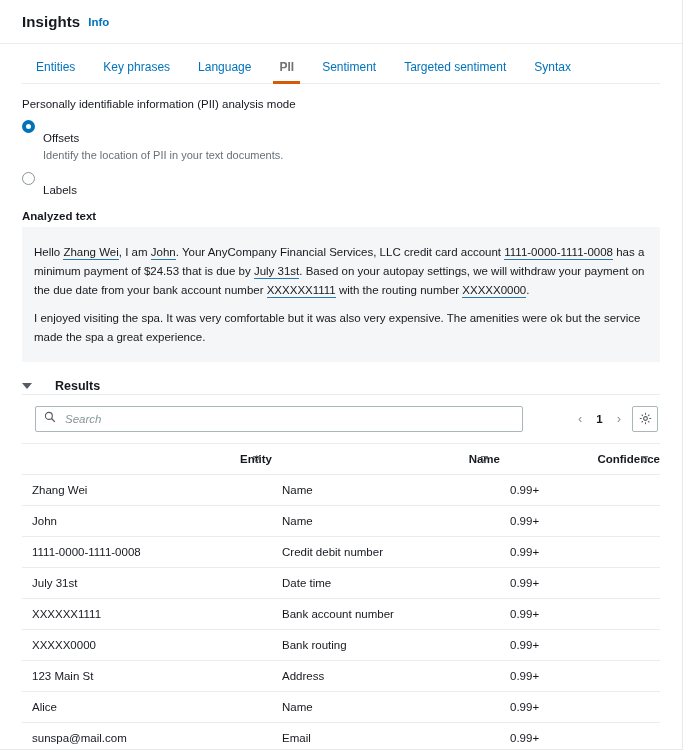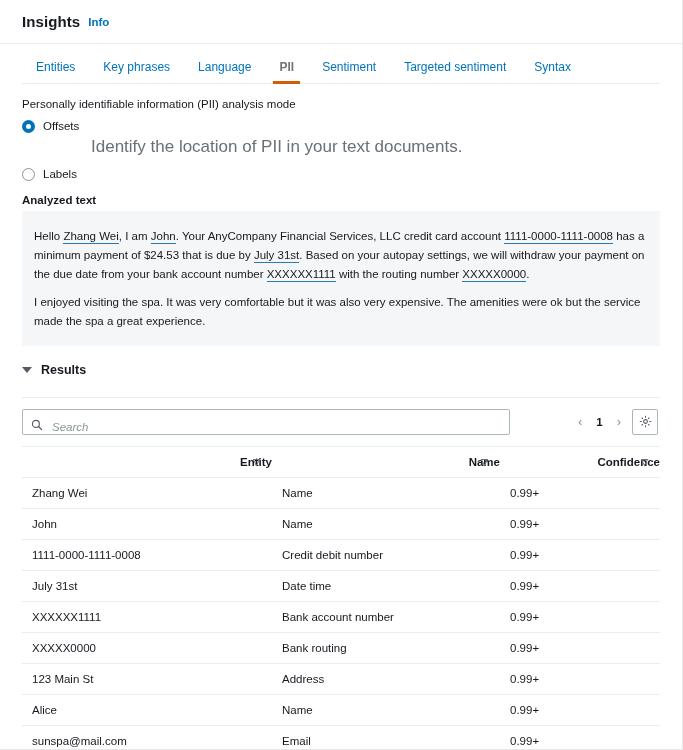--- a/index.html
+++ b/index.html
@@ -106,27 +106,27 @@
   }
   .radio.checked {
     border: 4px solid #0073bb;
     background: #fff;
   }
   .radio-texts { line-height: 1.35; }
   .radio-title {
     font-size: 11.5px;
     color: #16191f;
     display: block;
+    margin-top: 12px;
   }
   .radio-desc {
-    font-size: 17px;
+    font-size: 11px;
     color: #687078;
     display: block;
     margin-top: 1px;
-    margin-left: 48px;
   }
   
   .section-label {
     font-size: 11.5px;
     font-weight: bold;
     color: #16191f;
     margin: 11px 0 5px 0;
   }
   .analyzed-box {
     background: #f5f6f7;
@@ -139,22 +139,22 @@
   .analyzed-box p.last { margin-top: 9px; }
   .ent {
     border-bottom: 1.5px solid #2a7ab0;
     padding-bottom: 1px;
   }
   .ent.mail { color: #0073bb; }
   
   .results-header {
     display: flex;
     align-items: center;
-    gap: 9px;
-    margin: 17px 0 20px 0;
+    gap: 23px;
+    margin: 17px 0 1px 0;
     cursor: pointer;
   }
   .caret-down {
     width: 0; height: 0;
     border-left: 5px solid transparent;
     border-right: 5px solid transparent;
     border-top: 6px solid #545b64;
   }
   .results-title {
     font-size: 12.5px;
@@ -170,23 +170,24 @@
     padding: 11px 0 11px 0;
     gap: 10px;
   }
   .search-box {
     flex: 0 0 488px;
     height: 26px;
     border: 1px solid #aab7b8;
     border-radius: 2px;
     background: #fff;
     display: flex;
-    align-items: flex-end;
+    align-items: center;
     padding: 0 8px;
     gap: 7px;
+    margin-left: 13px;
   }
   .search-box input {
     border: none;
     outline: none;
     font-size: 11.5px;
     font-family: "Liberation Sans", sans-serif;
     color: #16191f;
     width: 100%;
     background: transparent;
   }

